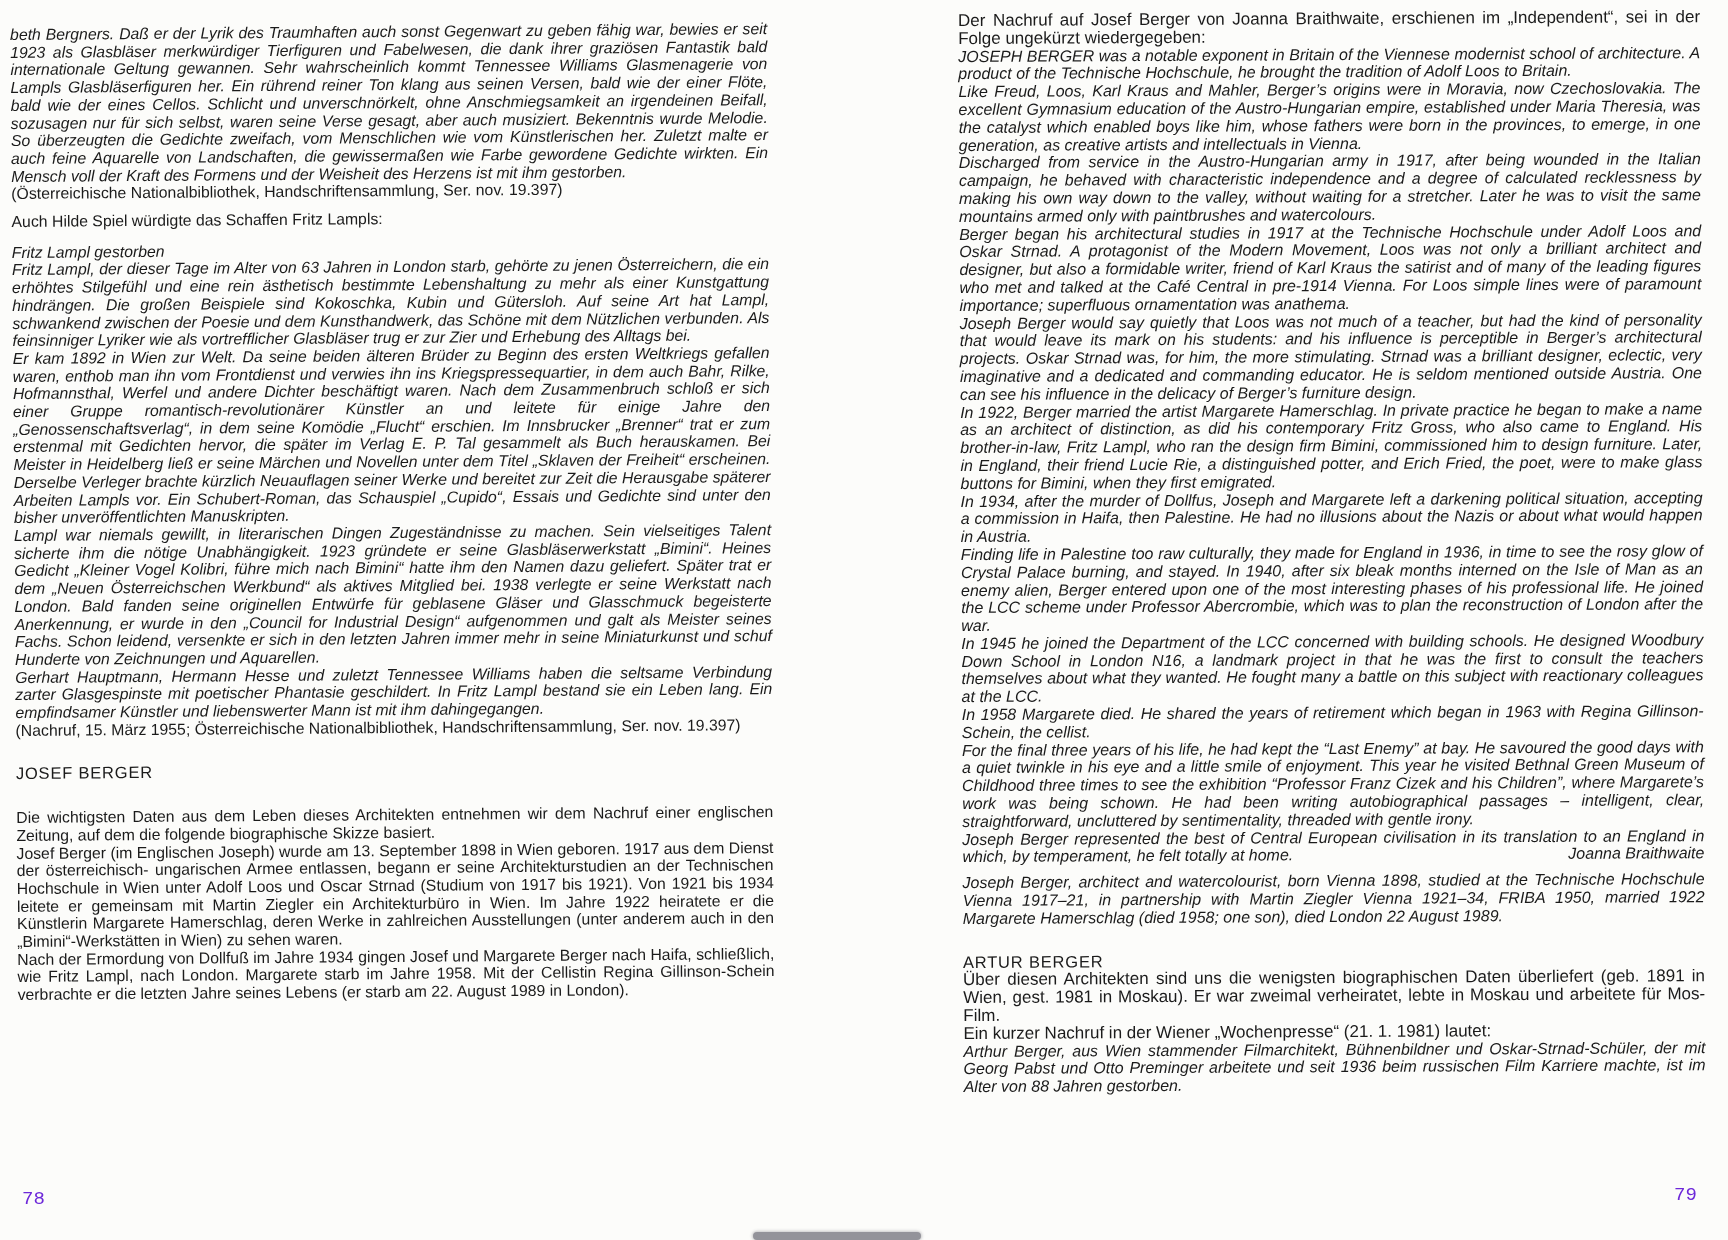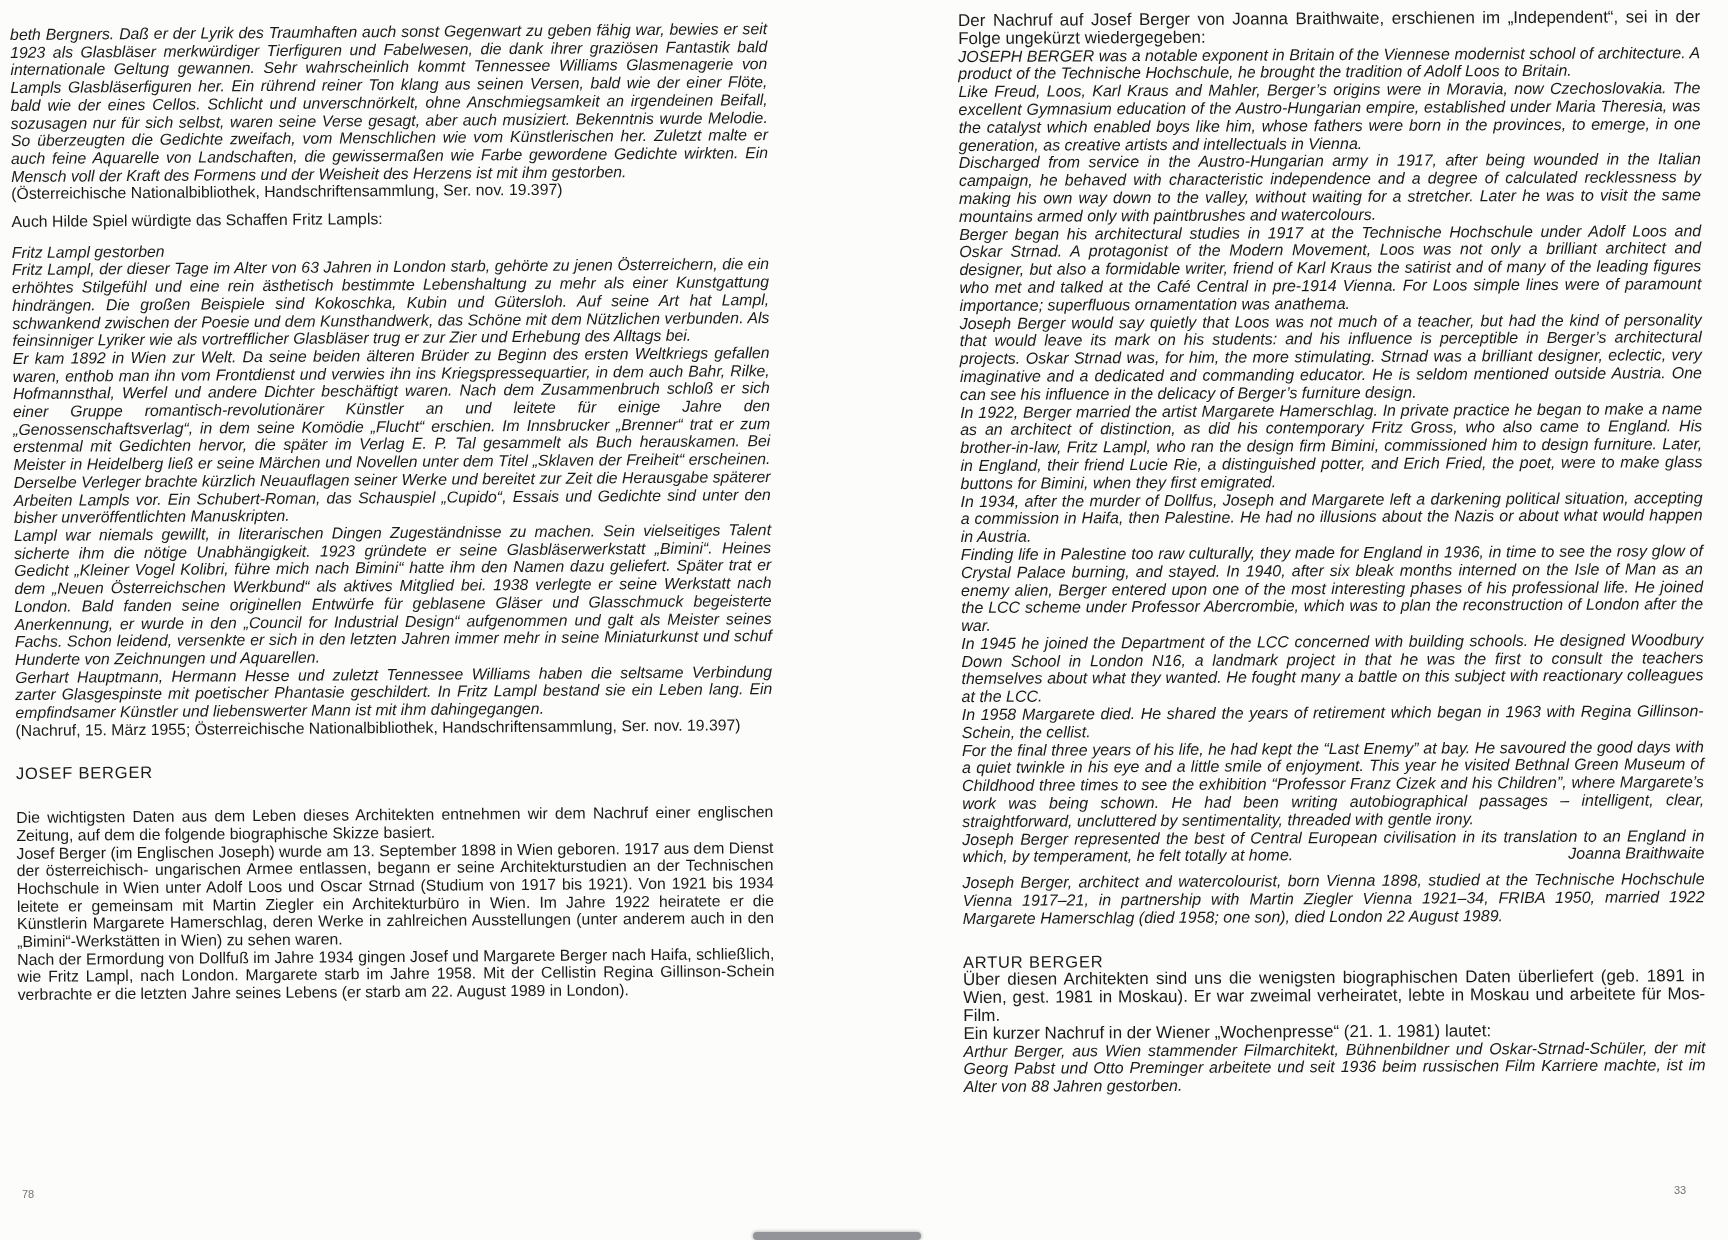--- a/index.html
+++ b/index.html
@@ -31,21 +31,21 @@
   }
   .gap-sm{height:10px;}
   .gap-md{height:13px;}
   .gap-lg{height:26px;}
   .gap-xs{height:8px;}
   .signature{
     text-align:right;font-style:italic;font-size:16px;
     margin-top:-17.8px;
   }
   .page-num{
-    position:absolute;font-size:11px;color:#737373;
+    position:absolute;font-size:19px;color:#6d28d9;font-family:Liberation Mono, monospace;
   }
   .page-num-left{left:22px;top:1188px;}
   .page-num-right{left:1674px;top:1184px;}
   .scan-artifact{
     position:absolute;left:753px;top:1232px;width:168px;height:8px;
     background:#70707a;border-radius:4px;opacity:0.75;
     box-shadow:0 0 3px 1px rgba(90,90,100,0.45);
   }
 </style>
 </head>
@@ -89,15 +89,15 @@
   <div class="gap-xs"></div>
   <p class="it j eng">Joseph Berger, architect and watercolourist, born Vienna 1898, studied at the Technische Hochschule Vienna 1917–21, in partnership with Martin Ziegler Vienna 1921–34, FRIBA 1950, married 1922 Margarete Hamerschlag (died 1958; one son), died London 22 August 1989.</p>
   <div class="gap-lg"></div>
   <p class="heading">ARTUR BERGER</p>
   <p class="up j">Über diesen Architekten sind uns die wenigsten biographischen Daten überliefert (geb. 1891 in Wien, gest. 1981 in Moskau). Er war zweimal verheiratet, lebte in Moskau und arbeitete für Mos- Film.</p>
   <p class="up">Ein kurzer Nachruf in der Wiener „Wochenpresse“ (21. 1. 1981) lautet:</p>
   <p class="it j eng">Arthur Berger, aus Wien stammender Filmarchitekt, Bühnenbildner und Oskar-Strnad-Schüler, der mit Georg Pabst und Otto Preminger arbeitete und seit 1936 beim russischen Film Karriere machte, ist im Alter von 88 Jahren gestorben.</p>
 </div>
 
 <div class="page-num page-num-left">78</div>
-<div class="page-num page-num-right">33</div>
+<div class="page-num page-num-right">79</div>
 
 <div class="scan-artifact"></div>
 
 </body></html>

